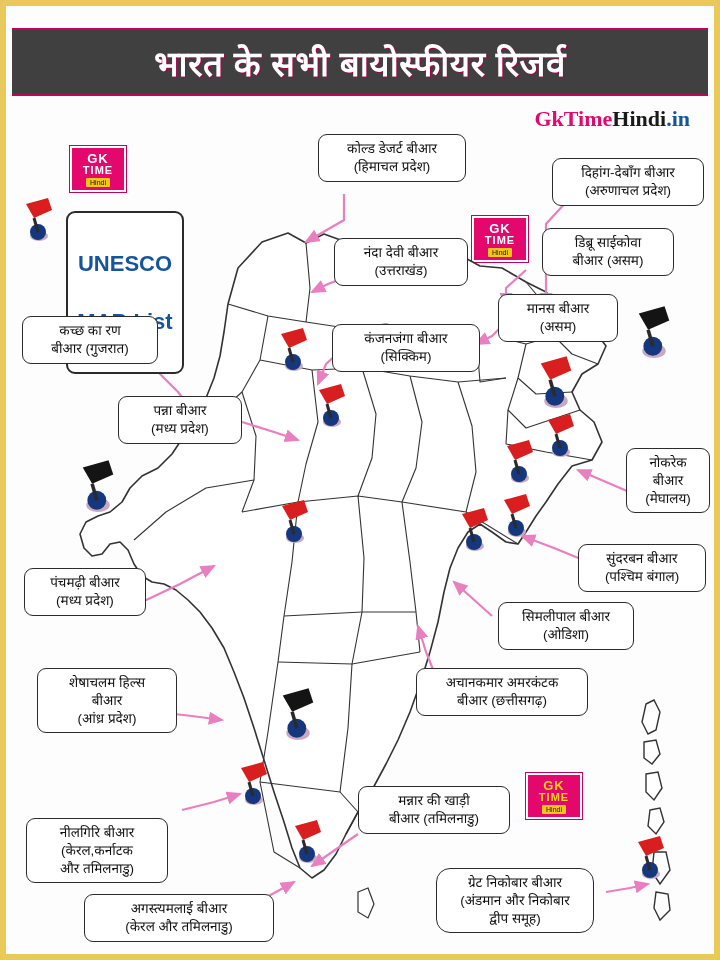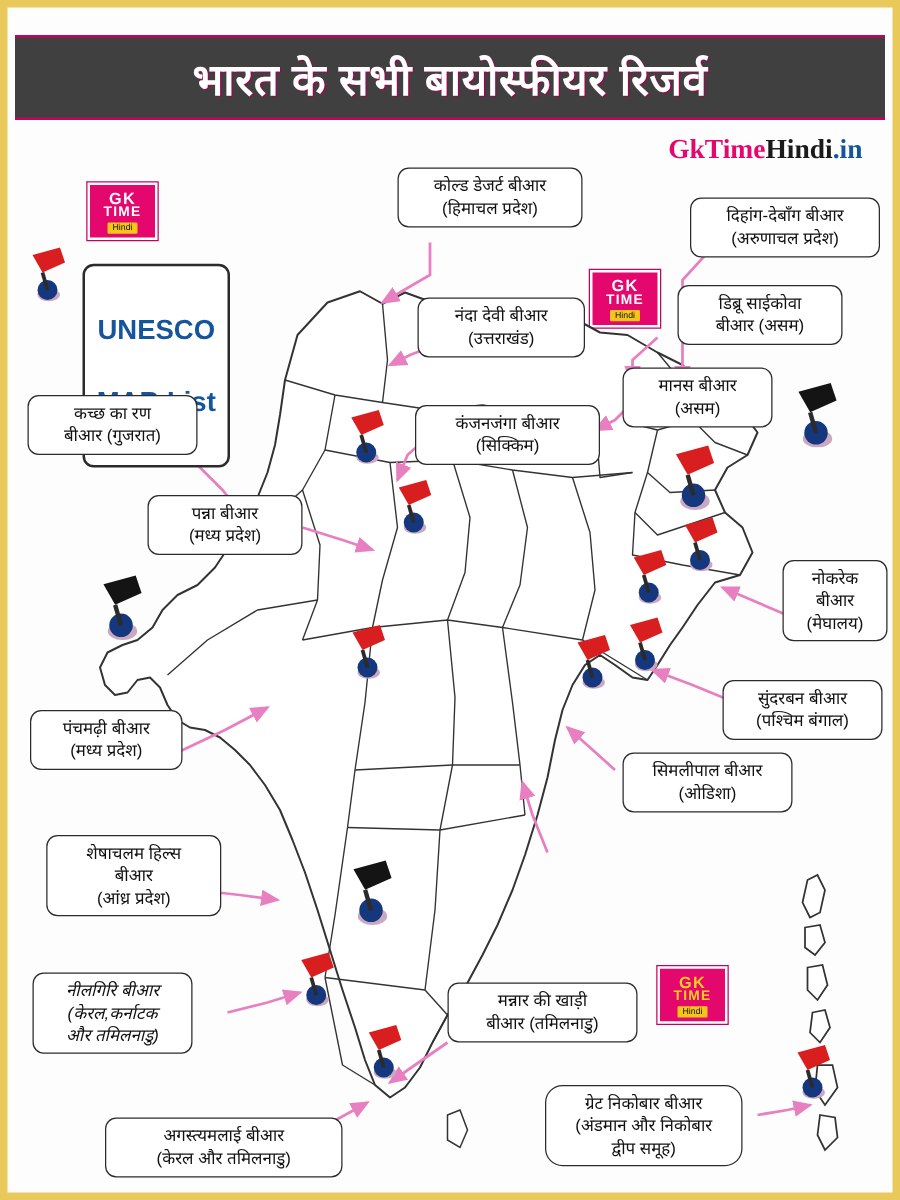--- a/index.html
+++ b/index.html
@@ -336,24 +336,26 @@
 (मध्य प्रदेश)</div>
   <div class="callout" style="left:620px;top:442px;width:84px;">नोकरेक
 बीआर
 (मेघालय)</div>
   <div class="callout" style="left:572px;top:538px;width:128px;">सुंदरबन बीआर
 (पश्चिम बंगाल)</div>
   <div class="callout" style="left:18px;top:562px;width:122px;">पंचमढ़ी बीआर
 (मध्य प्रदेश)</div>
   <div class="callout" style="left:472px;top:596px;width:136px;margin-left:20px;">सिमलीपाल बीआर
 (ओडिशा)</div>
+  <div class="callout" style="left:410px;top:662px;width:172px;">अचानकमार अमरकंटक
+बीआर (छत्तीसगढ़)</div>
   <div class="callout" style="left:16px;top:662px;width:140px;margin-left:15px;">शेषाचलम हिल्स
 बीआर
 (आंध्र प्रदेश)</div>
-  <div class="callout" style="left:20px;top:772px;width:128px;font-style:italic;">नीलगिरि बीआर
+  <div class="callout" style="left:20px;top:812px;width:142px;">नीलगिरि बीआर
 (केरल,कर्नाटक
 और तमिलनाडु)</div>
   <div class="callout" style="left:352px;top:780px;width:152px;">मन्नार की खाड़ी
 बीआर (तमिलनाडु)</div>
   <div class="callout" style="left:78px;top:888px;width:190px;">अगस्त्यमलाई बीआर
 (केरल और तमिलनाडु)</div>
   <div class="callout" style="left:430px;top:862px;width:158px;border-radius:14px;">ग्रेट निकोबार बीआर
 (अंडमान और निकोबार
 द्वीप समूह)</div>
 

